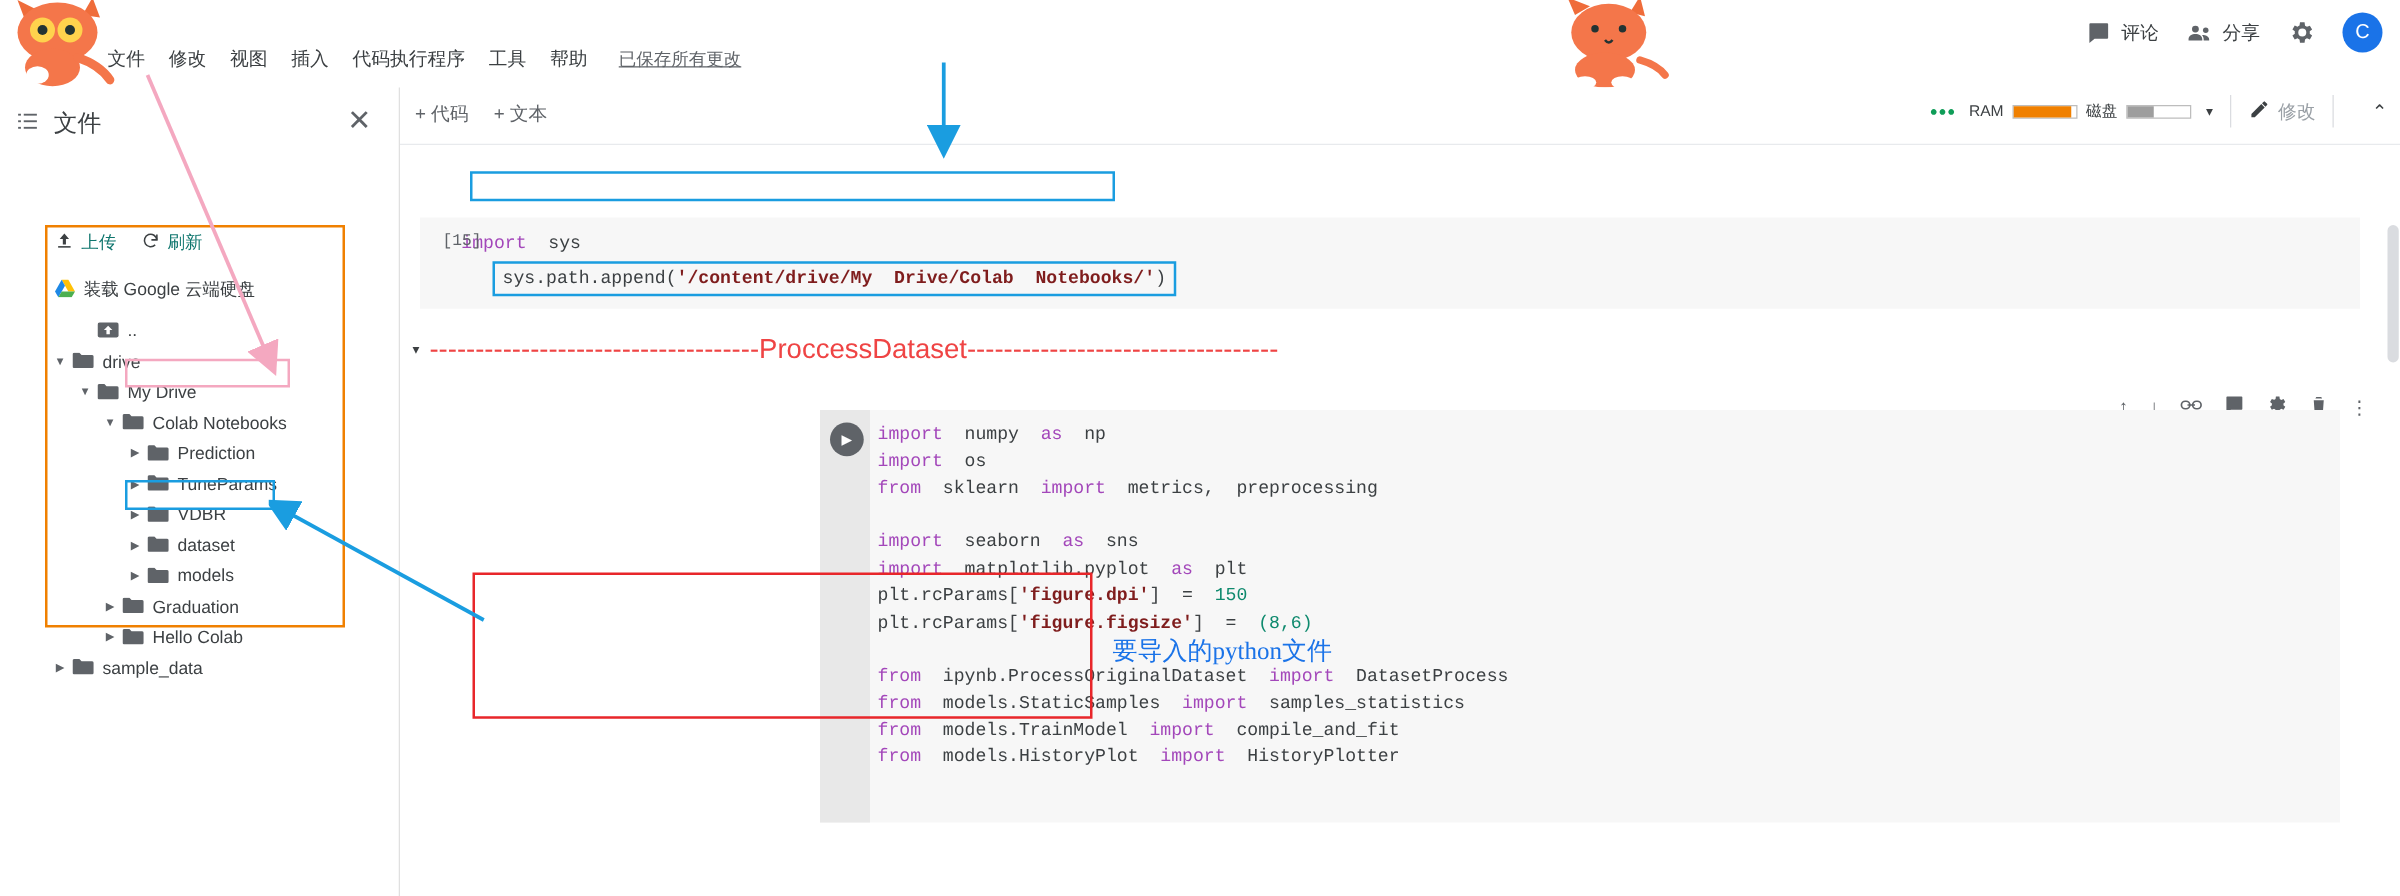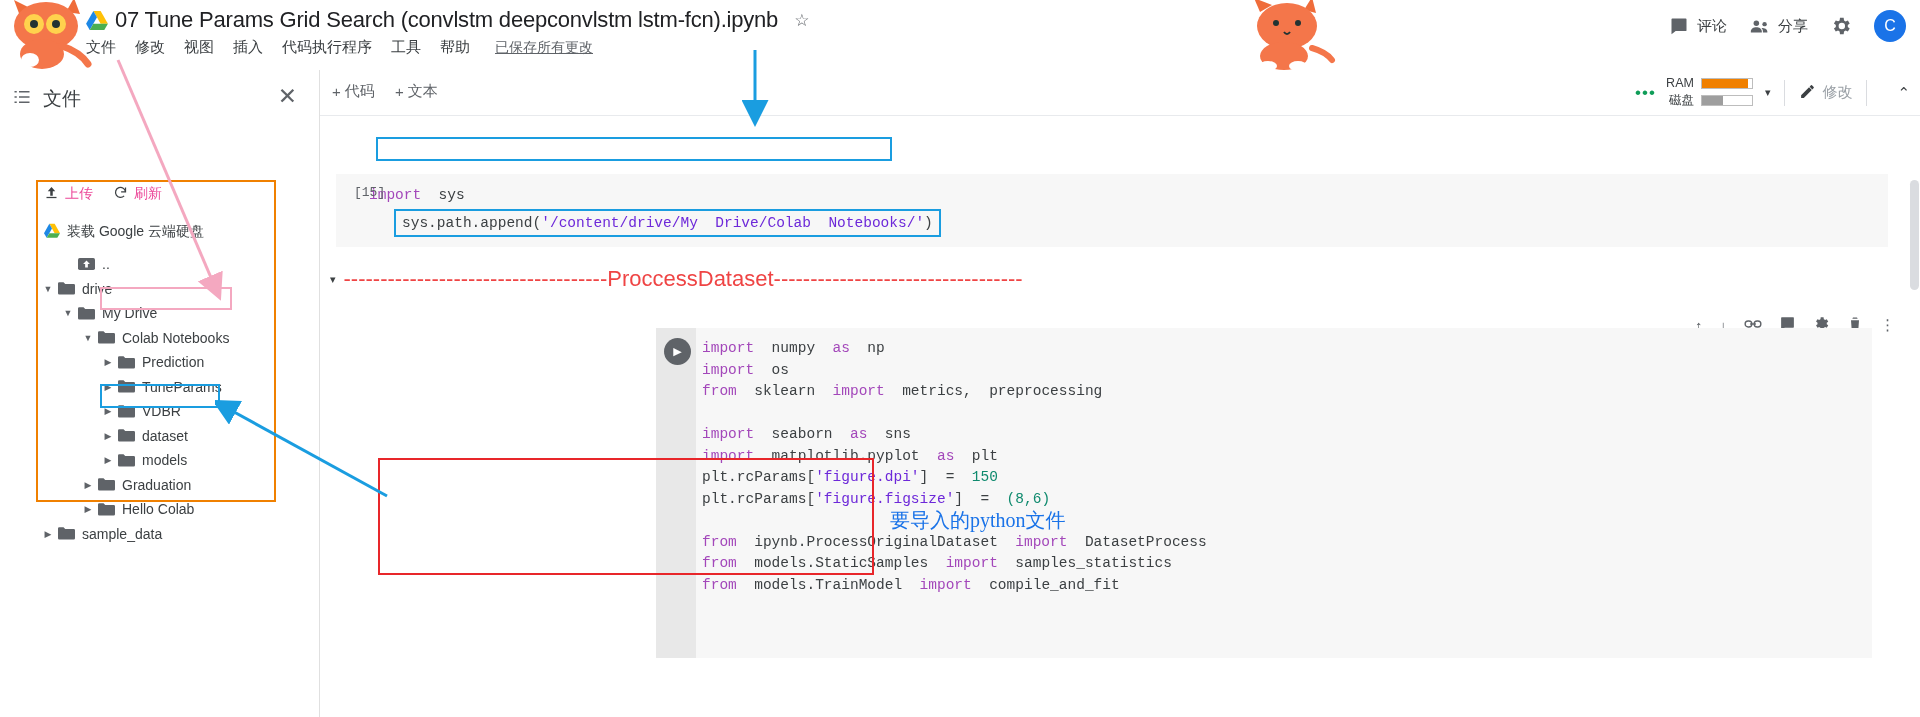--- a/index.html
+++ b/index.html
@@ -44,61 +44,61 @@
   .railbar { position: absolute; left: 0; top: 70px; width: 38px; height: 647px; background: #fff; }
   .rail-ico { width: 38px; height: 46px; display: flex; align-items: center; justify-content: center; color: #5f6368; font-size: 17px; cursor: pointer; }
 
   .filespanel { position: absolute; left: 0; top: 70px; width: 320px; height: 647px; background: #fff; border-right: 1px solid #e0e0e0; }
   .fp-header { position: absolute; left: 0; top: 14px; width: 320px; height: 30px; display: flex; align-items: center; }
   .fp-hamburger { margin-left: 11px; color: #5f6368; font-size: 17px; width: 22px; text-align: center; cursor: pointer; }
   .fp-title { margin-left: 10px; font-size: 19px; color: #3c4043; }
   .fp-close { position: absolute; right: 22px; top: 15px; font-size: 23px; color: #5f6368; cursor: pointer; line-height: 1; }
 
   .fp-actions { position: absolute; left: 44px; top: 115px; display: flex; align-items: center; gap: 20px; }
-  .fp-action { display: flex; align-items: center; gap: 6px; font-size: 14px; color: #ec4899; cursor: pointer; justify-content: center; }
+  .fp-action { display: flex; align-items: center; gap: 6px; font-size: 14px; color: #0f766e; cursor: pointer; justify-content: center; }
   .fp-mount { position: absolute; left: 44px; top: 153px; display: flex; align-items: center; gap: 7px; font-size: 14px; color: #3c4043; cursor: pointer; }
 
   
   .tree { position: absolute; left: 38px; top: 182px; width: 240px; }
   .tree-row { display: flex; align-items: center; height: 24.5px; font-size: 14px; color: #3c4043; cursor: pointer; }
   .tw { width: 20px; display: flex; align-items: center; justify-content: center; color: #5f6368; font-size: 9px; }
   .tw.empty { visibility: hidden; }
   .folder-ico { width: 17px; height: 13px; margin-right: 7px; flex: 0 0 auto; }
   .up-ico { width: 17px; height: 14px; margin-right: 7px; flex: 0 0 auto; }
   .tree-label { white-space: nowrap; }
 
   
   .notebook { position: absolute; left: 320px; top: 70px; width: 1600px; height: 647px; background: #fff; }
   .nb-toolbar { position: absolute; left: 0; top: 0; width: 1600px; height: 46px; border-bottom: 1px solid #e8eaed; background:#fff; }
   .nb-add { position: absolute; top: 12px; display: flex; align-items: center; gap: 4px; font-size: 15px; color: #5f6368; cursor: pointer; }
   .nb-add.code { left: 12px; }
   .nb-add.text { left: 75px; }
 
   .nb-right { position: absolute; right: 10px; top: 6px; display: flex; align-items: center; gap: 0px; }
   .dots3 { color: #0f9d58; font-size: 17px; letter-spacing: 1px; margin-right: 8px; line-height: 1; }
-  .resmeter { display: flex; flex-direction: column; gap: 2px; }
+  .resmeter { display: flex; flex-direction: row; gap: 2px; }
   .res-line { display: flex; align-items: center; gap: 7px; font-size: 12.5px; color: #3c4043; }
   .res-lab { width: 30px; text-align: right; }
   .bar { width: 52px; height: 11px; border: 1px solid #bdbdbd; background:#fff; position: relative; }
   .bar > i { position: absolute; left: 0; top: 0; bottom: 0; display: block; }
   .caret-dn { margin-left: 12px; color: #3c4043; font-size: 11px; cursor: pointer; }
   .vdiv { width: 1px; height: 26px; background: #dadce0; margin: 0 14px; }
   .nb-edit { display: flex; align-items: center; gap: 6px; color: #9aa0a6; font-size: 15px; cursor: pointer; }
   .nb-collapse { margin-left: 16px; color: #3c4043; font-size: 15px; cursor: pointer; }
 
   
   .cell1 { position: absolute; left: 16px; top: 104px; width: 1552px; background: #f7f7f7; padding: 10px 0 10px 0; }
   .cell1 .exec { position: absolute; left: 18px; top: 11px; font-size: 13px; color: #5f6368; font-family: "Liberation Mono", monospace; }
   .code-line { font-family: "Liberation Mono", monospace; font-size: 14.5px; line-height: 22px; white-space: pre; }
   .cell1 .l1 { margin-left: 33px; }
   .cell1 .l2wrap { margin-left: 58px; display: inline-block; border: 2px solid #1a9de0; padding: 1px 6px; margin-top: 3px; }
 
   .k-kw { color: #a347ba; }
   .k-plain { color: #3c4043; }
-  .k-str { color: #6d28d9; }
+  .k-str { color: #7f1d1d; font-weight: bold; }
   .k-num { color: #0f8a6e; }
 
   
   .mdcell { position: absolute; left: 10px; top: 196px; width: 1560px; display: flex; align-items: center; }
   .md-caret { color: #3c4043; font-size: 11px; margin-right: 8px; cursor: pointer; }
   .md-text { font-size: 22px; color: #ef4444; white-space: nowrap; }
 
   
   .cell2 { position: absolute; left: 336px; top: 258px; width: 1216px; background: #f7f7f7; height: 330px; }
   .cell2 .gutter { position: absolute; left: 0; top: 0; width: 40px; bottom: 0; background: #e8e8e8; }
@@ -126,31 +126,20 @@
   .box-blue { position: absolute; border: 2.5px solid #1a9de0; }
   .box-red { position: absolute; border: 2px solid #e8262a; }
 </style>
 </head>
 <body>
 
 <div class="root">
 
   <div class="topbar">
 
-    <div class="doc-title-row">
-      <span class="drive-logo">
-        <svg width="22" height="20" viewBox="0 0 24 22">
-          <polygon points="8,1 16,1 24,15 16,15" fill="#ffc107"></polygon>
-          <polygon points="8,1 0,15 4,22 12,8" fill="#1e88e5"></polygon>
-          <polygon points="4,22 20,22 24,15 8,15" fill="#4caf50"></polygon>
-        </svg>
-      </span>
-      <span class="doc-title">07 Tune Params Grid Search (convlstm deepconvlstm lstm-fcn).ipynb</span>
-      <span class="star-icon">☆</span>
-    </div>
 
     <div class="menu-row">
       <span class="menu-item">文件</span>
       <span class="menu-item">修改</span>
       <span class="menu-item">视图</span>
       <span class="menu-item">插入</span>
       <span class="menu-item">代码执行程序</span>
       <span class="menu-item">工具</span>
       <span class="menu-item">帮助</span>
       <span class="menu-saved">已保存所有更改</span>
@@ -492,20 +481,21 @@
           <div class="code-line"><span class="k-kw">from</span><span class="k-plain">  sklearn  </span><span class="k-kw">import</span><span class="k-plain">  metrics,  preprocessing</span></div>
           <div class="code-line"><span class="k-plain"> </span></div>
           <div class="code-line"><span class="k-kw">import</span><span class="k-plain">  seaborn  </span><span class="k-kw">as</span><span class="k-plain">  sns</span></div>
           <div class="code-line"><span class="k-kw">import</span><span class="k-plain">  matplotlib.pyplot  </span><span class="k-kw">as</span><span class="k-plain">  plt</span></div>
           <div class="code-line"><span class="k-plain">plt.rcParams[</span><span class="k-str">'figure.dpi'</span><span class="k-plain">]  =  </span><span class="k-num">150</span></div>
           <div class="code-line"><span class="k-plain">plt.rcParams[</span><span class="k-str">'figure.figsize'</span><span class="k-plain">]  =  </span><span class="k-num">(8,6)</span></div>
           <div class="code-line"><span class="k-plain"> </span></div>
           <div class="code-line"><span class="k-kw">from</span><span class="k-plain">  ipynb.ProcessOriginalDataset  </span><span class="k-kw">import</span><span class="k-plain">  DatasetProcess</span></div>
           <div class="code-line"><span class="k-kw">from</span><span class="k-plain">  models.StaticSamples  </span><span class="k-kw">import</span><span class="k-plain">  samples_statistics</span></div>
           <div class="code-line"><span class="k-kw">from</span><span class="k-plain">  models.TrainModel  </span><span class="k-kw">import</span><span class="k-plain">  compile_and_fit</span></div>
+          <div class="code-line"><span class="k-kw">from</span><span class="k-plain">  models.HistoryPlot  </span><span class="k-kw">import</span><span class="k-plain">  HistoryPlotter</span></div>
         </div>
     </div>
 
     <div class="vscroll"></div>
   </div>
 
   <div class="box-orange" style="left:36px; top:180px; width:240px; height:322px;"></div>
 
   <div class="box-pink" style="left:100px; top:287px; width:132px; height:23px;"></div>
 

